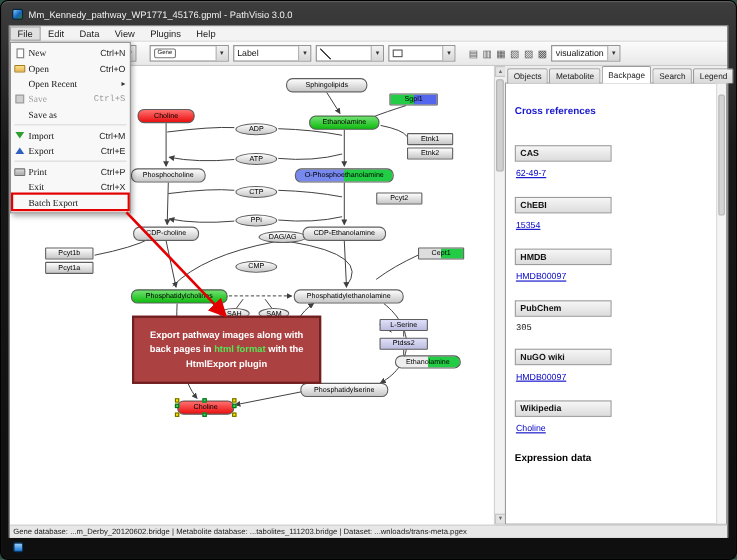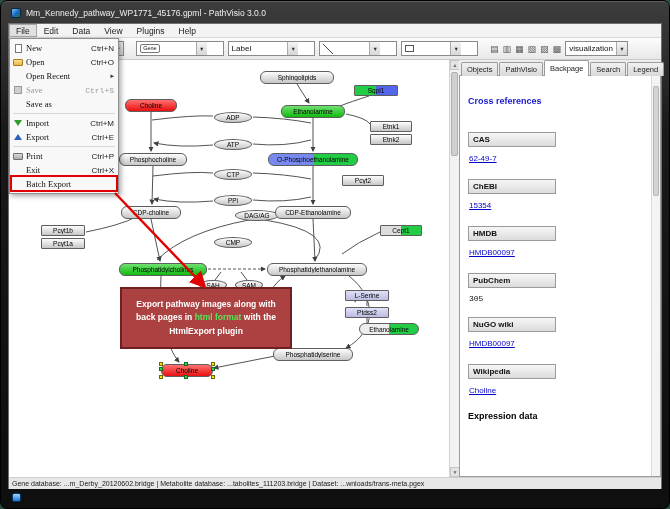--- a/index.html
+++ b/index.html
@@ -19,21 +19,21 @@
 
   .toolbar{position:absolute;left:9px;top:38px;width:652px;height:22px;display:flex;align-items:center;gap:4px;padding:0 4px;
            background:linear-gradient(#fcfcfc,#e8e8e8);border-bottom:1px solid #c9c9c9;}
   .tbtn{width:18px;height:18px;display:flex;align-items:center;justify-content:center;border-radius:2px;}
   .tsep{width:1px;height:15px;background:#c3c3c3;margin:0 2px;}
   .tlabel{font-size:8px;color:#222;}
   .combo{height:15px;background:#fff;border:1px solid #8a8a8a;display:flex;align-items:center;font-size:8px;padding-left:3px;gap:3px;color:#111;}
   .combo .caret{width:11px;height:13px;margin-left:auto;background:linear-gradient(#f3f3f3,#d7d7d7);border-left:1px solid #ababab;
                 display:flex;align-items:center;justify-content:center;font-size:5.5px;color:#333;font-style:normal;}
   .combo.zoom{width:48px;}
-  .combo.tool{padding-right:16px;gap:36px;}
+  .combo.tool{padding-right:0;gap:36px;}
   .combo.vis{width:78px;margin-left:auto;margin-right:120px;}
   .genebox{border:1px solid #777;border-radius:2px;font-size:5.5px;padding:0 2px;background:#fff;line-height:7px;}
   .aicon{width:15px;height:16px;display:flex;align-items:center;justify-content:center;font-size:9px;color:#5a5a5a;}
 
   .ic-page{width:7px;height:9px;background:#fff;border:1px solid #7a7a7a;display:inline-block;}
   .ic-folder{width:10px;height:7px;background:linear-gradient(#ffe08a,#e8b64c);border:1px solid #a87d1f;border-radius:1px;display:inline-block;}
   .ic-disk{width:8px;height:8px;background:#c2cde3;border:1px solid #5f6f94;display:inline-block;}
   .ic-disk.dim{background:#cfcfcf;border-color:#9a9a9a;}
   .ic-import{width:0;height:0;border-left:4px solid transparent;border-right:4px solid transparent;border-top:6px solid #2f9e2f;display:inline-block;}
   .ic-export{width:0;height:0;border-left:4px solid transparent;border-right:4px solid transparent;border-bottom:6px solid #2f5fbf;display:inline-block;}
@@ -299,21 +299,21 @@
 
 <div class="vscroll">
   <span class="sb-arrow" style="top:0">▲</span>
   <span class="sb-thumb"></span>
   <span class="sb-arrow" style="bottom:0">▼</span>
 </div>
 
 <div class="panel">
   <div class="tabs">
       <div class="tab">Objects</div>
-      <div class="tab">PathVisio</div>
+      <div class="tab">Metabolite</div>
       <div class="tab active">Backpage</div>
       <div class="tab">Search</div>
       <div class="tab">Legend</div>
     </div>
   <div class="panel-body">
     <div class="xref-heading">Cross references</div>
     <div>
         <div class="xsec"><div class="xhead">CAS</div><div class="xlink">62-49-7</div></div>
         <div class="xsec"><div class="xhead">ChEBI</div><div class="xlink">15354</div></div>
         <div class="xsec"><div class="xhead">HMDB</div><div class="xlink">HMDB00097</div></div>

